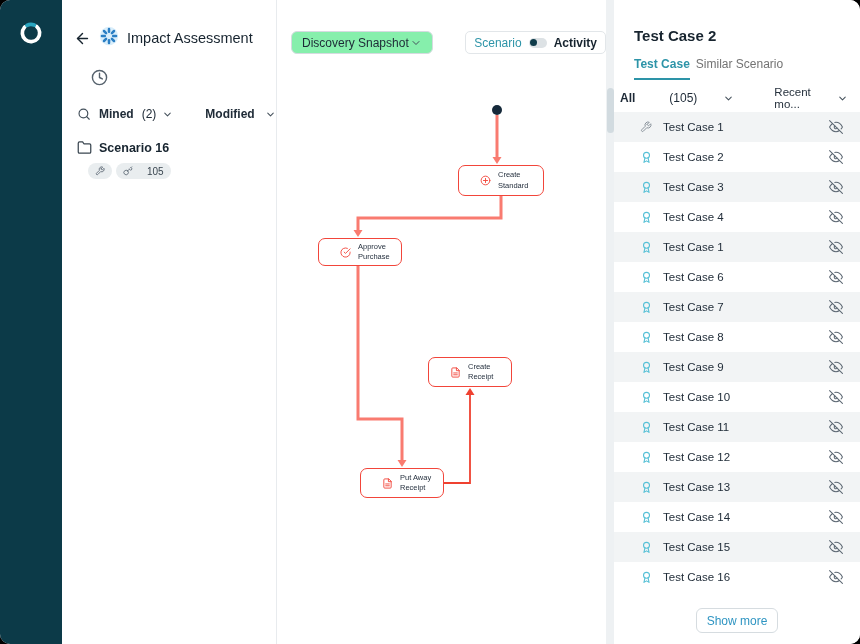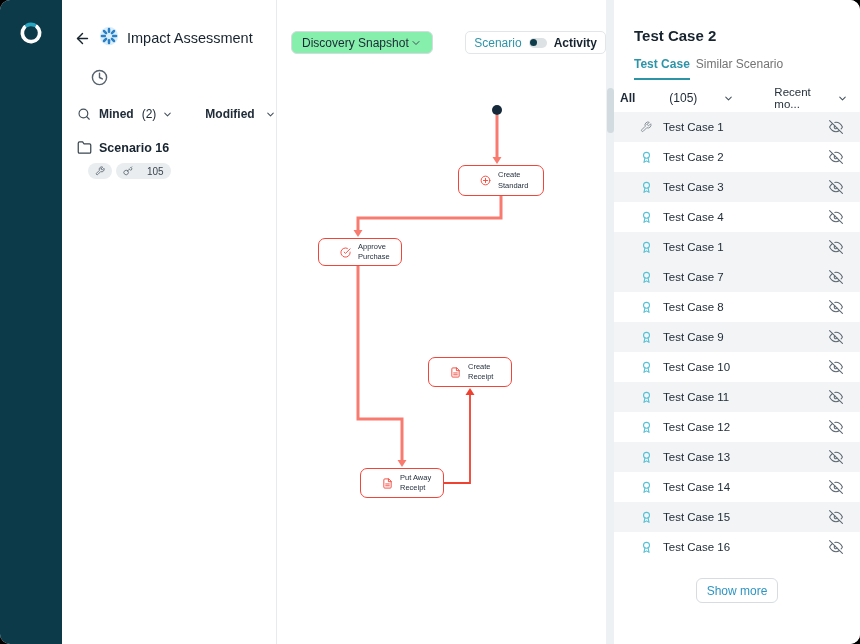--- a/index.html
+++ b/index.html
@@ -353,20 +353,35 @@
             </svg>
           </span>
           <span class="tc-label">Test Case 1</span>
           <span class="tc-eye">
             <svg width="14" height="14" viewBox="0 0 24 24" fill="none" stroke="currentColor" stroke-width="1.8" stroke-linecap="round" stroke-linejoin="round">
               <path d="M17.94 17.94A10.07 10.07 0 0 1 12 20c-7 0-11-8-11-8a18.45 18.45 0 0 1 5.06-5.94M9.9 4.24A9.12 9.12 0 0 1 12 4c7 0 11 8 11 8a18.5 18.5 0 0 1-2.16 3.19m-6.72-1.07a3 3 0 1 1-4.24-4.24"></path>
               <line x1="1" y1="1" x2="23" y2="23"></line>
             </svg>
           </span>
         </div>
+        <div class="tc-row">
+          <span class="tc-icon award">
+            <svg width="13" height="13" viewBox="0 0 24 24" fill="none" stroke="currentColor" stroke-width="2" stroke-linecap="round" stroke-linejoin="round">
+              <circle cx="12" cy="8" r="5.5"></circle>
+              <path d="M15 13l1.7 8-4.7-2.8L7.3 21 9 13"></path>
+            </svg>
+          </span>
+          <span class="tc-label">Test Case 6</span>
+          <span class="tc-eye">
+            <svg width="14" height="14" viewBox="0 0 24 24" fill="none" stroke="currentColor" stroke-width="1.8" stroke-linecap="round" stroke-linejoin="round">
+              <path d="M17.94 17.94A10.07 10.07 0 0 1 12 20c-7 0-11-8-11-8a18.45 18.45 0 0 1 5.06-5.94M9.9 4.24A9.12 9.12 0 0 1 12 4c7 0 11 8 11 8a18.5 18.5 0 0 1-2.16 3.19m-6.72-1.07a3 3 0 1 1-4.24-4.24"></path>
+              <line x1="1" y1="1" x2="23" y2="23"></line>
+            </svg>
+          </span>
+        </div>
         <div class="tc-row alt">
           <span class="tc-icon award">
             <svg width="13" height="13" viewBox="0 0 24 24" fill="none" stroke="currentColor" stroke-width="2" stroke-linecap="round" stroke-linejoin="round">
               <circle cx="12" cy="8" r="5.5"></circle>
               <path d="M15 13l1.7 8-4.7-2.8L7.3 21 9 13"></path>
             </svg>
           </span>
           <span class="tc-label">Test Case 7</span>
           <span class="tc-eye">
             <svg width="14" height="14" viewBox="0 0 24 24" fill="none" stroke="currentColor" stroke-width="1.8" stroke-linecap="round" stroke-linejoin="round">

